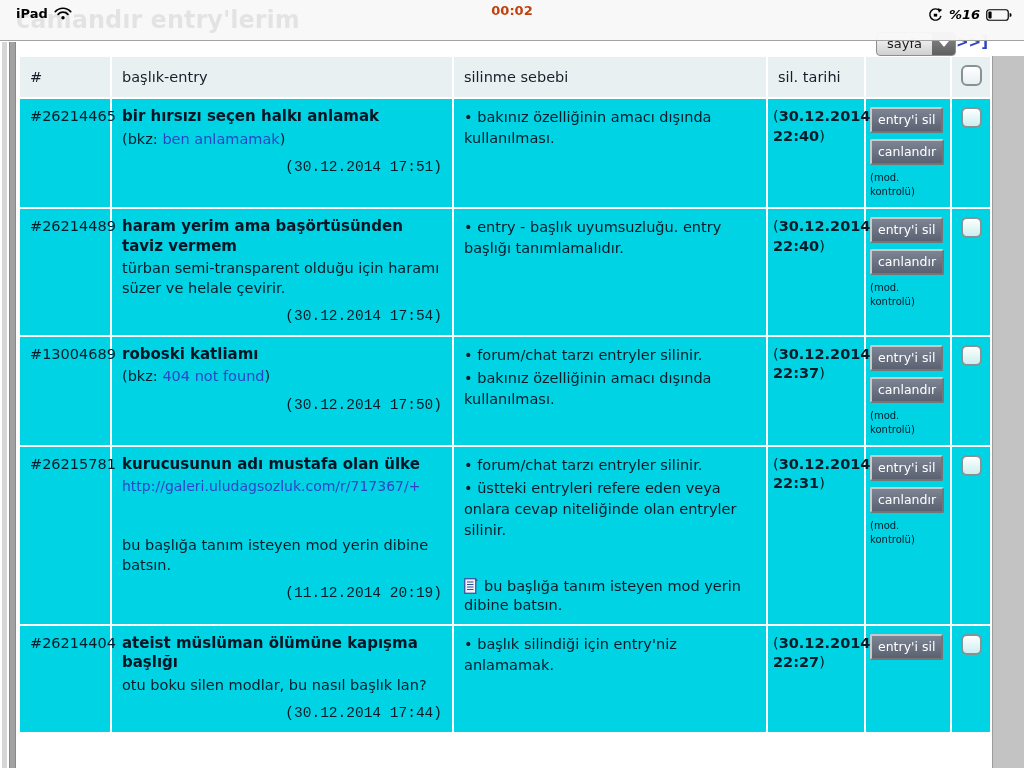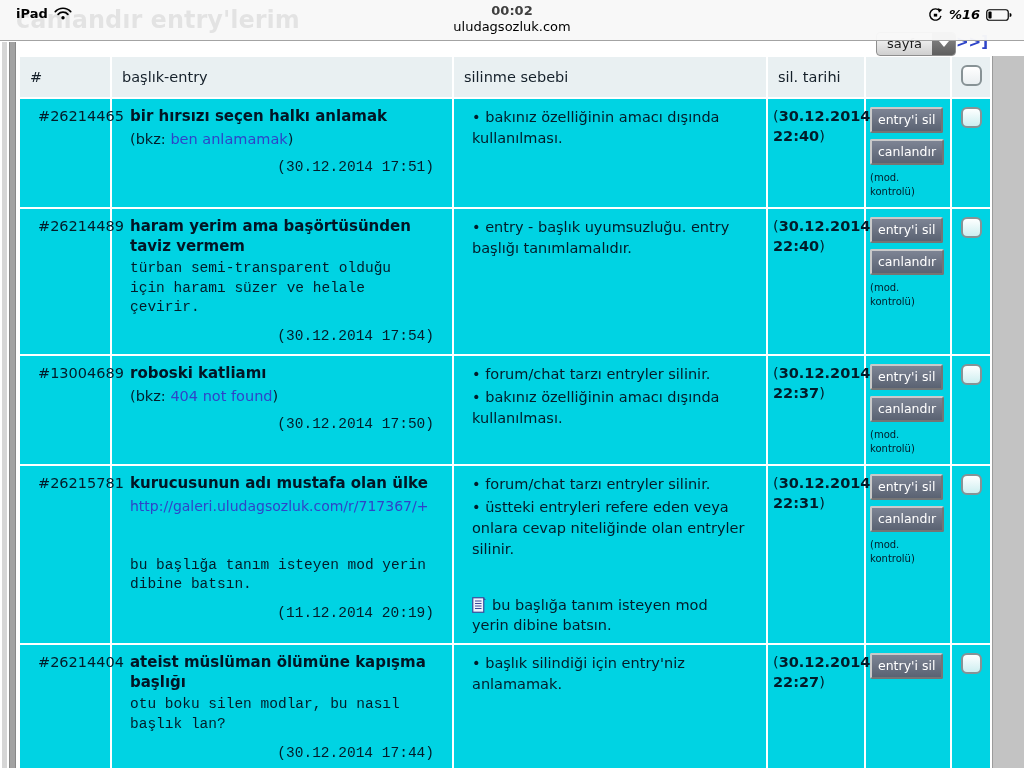--- a/index.html
+++ b/index.html
@@ -7,21 +7,21 @@
   body { font-family:"DejaVu Sans","Liberation Sans",sans-serif; background:#ffffff; position:relative; color:#021c2a; }
 
   
   .statusbar { position:absolute; top:0; left:0; width:1024px; height:41px;
     background:rgba(248,248,248,0.97); border-bottom:1px solid #a3a3a3; z-index:20; }
   .ghost-title { position:absolute; top:6px; left:16px; font-size:24px; font-weight:bold;
     color:#000; opacity:0.08; white-space:nowrap; z-index:21; }
   .sb-left { position:absolute; left:16px; top:6px; display:flex; align-items:center; gap:6px; z-index:22; }
   .sb-device { font-size:13px; font-weight:bold; color:#000; }
   .sb-center { position:absolute; left:0; right:0; top:3px; text-align:center; z-index:22; }
-  .sb-time { font-size:13px; font-weight:bold; color:#404040; }
+  .sb-time { font-size:13px; font-weight:bold; color:#c2410c; }
   .sb-domain { font-size:13px; color:#000; margin-top:1px; }
   .sb-right { position:absolute; right:12px; top:7px; display:flex; align-items:center; gap:6px; z-index:22;font-style:italic; }
   .sb-batt-label { font-size:13px; font-weight:bold; color:#000; }
 
   
   .page-select { position:absolute; top:32px; right:68px; width:80px; height:24px; z-index:10;
     border:1px solid #8e8e8e; border-radius:4px; overflow:hidden;
     background:linear-gradient(#fdfdfd,#cfcfcf); display:flex; align-items:stretch; cursor:pointer; }
   .page-select .psel-label { flex:1; text-align:center; font-size:13px; color:#1c1c1c; line-height:22px; }
   .psel-arrow { width:23px; background:linear-gradient(#8a8a8a,#5f5f5f); display:flex; align-items:center; justify-content:center; }
@@ -35,34 +35,34 @@
     border-left:1px solid #888; border-right:1px solid #888; }
   .right-gutter { position:absolute; left:992px; top:56px; width:32px; height:712px; background:#c3c3c3;
     border-left:1px solid #9b9b9b; }
 
   
   table.grid { position:absolute; left:18px; top:55px; width:974px;
     border-collapse:separate; border-spacing:2px; table-layout:fixed; }
   .grid th { background:#e9f0f2; font-weight:normal; font-size:14.5px; text-align:left;
     padding:6px 10px; color:#15202a; height:34px; vertical-align:middle; }
   .grid th.c-cb { text-align:center; padding:6px 4px; }
-  .grid td { background:#00d3e3; vertical-align:top; padding:8px 18px; font-size:14.5px; line-height:1.35; }
+  .grid td { background:#00d3e3; vertical-align:top; padding:8px 10px; font-size:14.5px; line-height:1.35; }
   .grid tbody tr:nth-child(1) td { height:96px; }
   .grid tbody tr:nth-child(2) td { height:108px; }
   .grid tbody tr:nth-child(3) td { height:106px; }
   .grid tbody tr:nth-child(4) td { height:160px; }
   .grid tbody tr:nth-child(5) td { height:90px; }
   .grid tbody tr:nth-child(6) td { height:150px; }
 
   .c-id { font-size:14.5px; }
   .title { font-weight:bold; font-size:15px; line-height:1.3; color:#021525; cursor:pointer; }
   .bkz { margin-top:3px; }
   .lnk { color:#2e44c8; text-decoration:none; cursor:pointer; }
   .urlline { margin-top:3px; font-size:14px; }
-  .bodytext { margin-top:3px;font-family:Liberation Mono, monospace; }
+  .bodytext { margin-top:3px; }
   .edate { text-align:right; margin-top:9px;font-family:Liberation Mono, monospace; }
 
   .reason::before { content:"•  "; }
   .reason { line-height:1.45; margin-bottom:2px; }
   .note { margin-top:36px; }
   .note svg { vertical-align:-3px; margin-right:6px; }
 
   .c-date { font-size:13px; padding:8px 4px 8px 5px !important; }
   .c-date b { font-weight:bold; }
   .c-date .pr { font-weight:normal; }
@@ -88,21 +88,20 @@
   <div class="sb-left">
     <span class="sb-device">iPad</span>
     <svg width="18" height="13" viewBox="0 0 18 13">
       <path d="M1.3 4.6 A10.5 10.5 0 0 1 16.7 4.6" stroke="#000" stroke-width="1.7" fill="none" stroke-linecap="round"></path>
       <path d="M4.1 7.4 A6.6 6.6 0 0 1 13.9 7.4" stroke="#000" stroke-width="1.7" fill="none" stroke-linecap="round"></path>
       <circle cx="9" cy="10.8" r="1.7" fill="#000"></circle>
     </svg>
   </div>
   <div class="sb-center">
     <div class="sb-time">00:02</div>
-    <div class="sb-domain">uludagsozluk.com</div>
   </div>
   <div class="sb-right">
     <svg width="15" height="15" viewBox="0 0 16 16">
       <path d="M13.8 9.4 A6 6 0 1 1 12.6 4.2" stroke="#000" stroke-width="1.5" fill="none"></path>
       <path d="M10.6 1.2 L15.2 2.8 L11.6 6.0 Z" fill="#000"></path>
       <rect x="6.2" y="7.2" width="3.6" height="3" fill="#000"></rect>
     </svg>
     <span class="sb-batt-label">%16</span>
     <svg width="26" height="12" viewBox="0 0 26 12">
       <rect x="0.75" y="0.75" width="21.5" height="10.5" rx="2.5" stroke="#000" stroke-width="1.2" fill="none"></rect>

